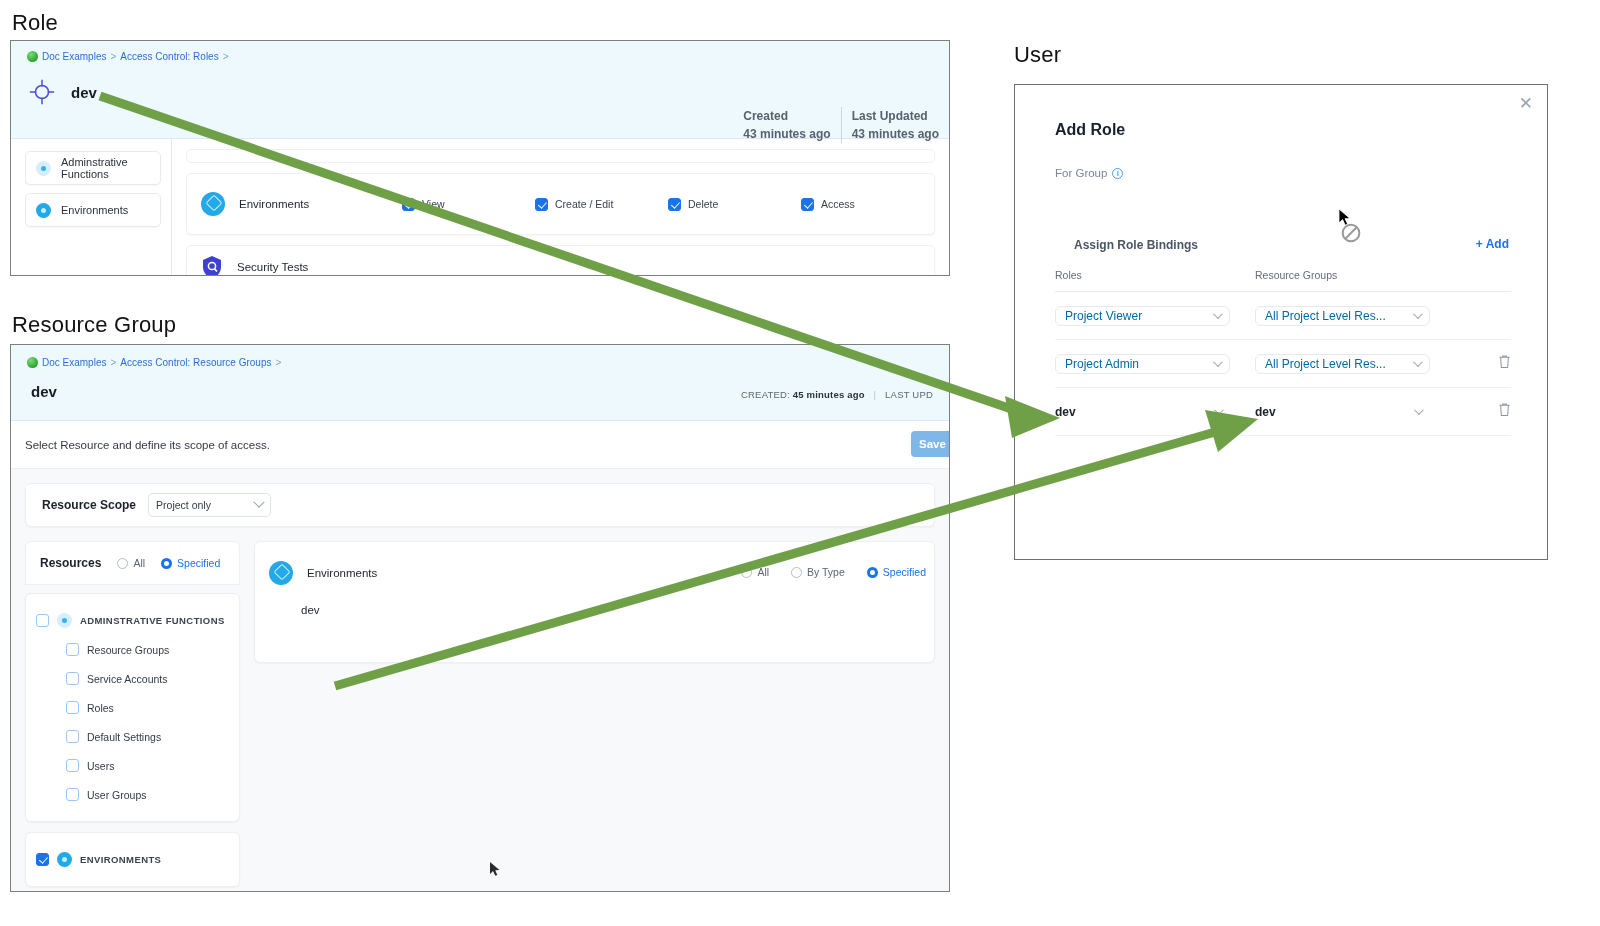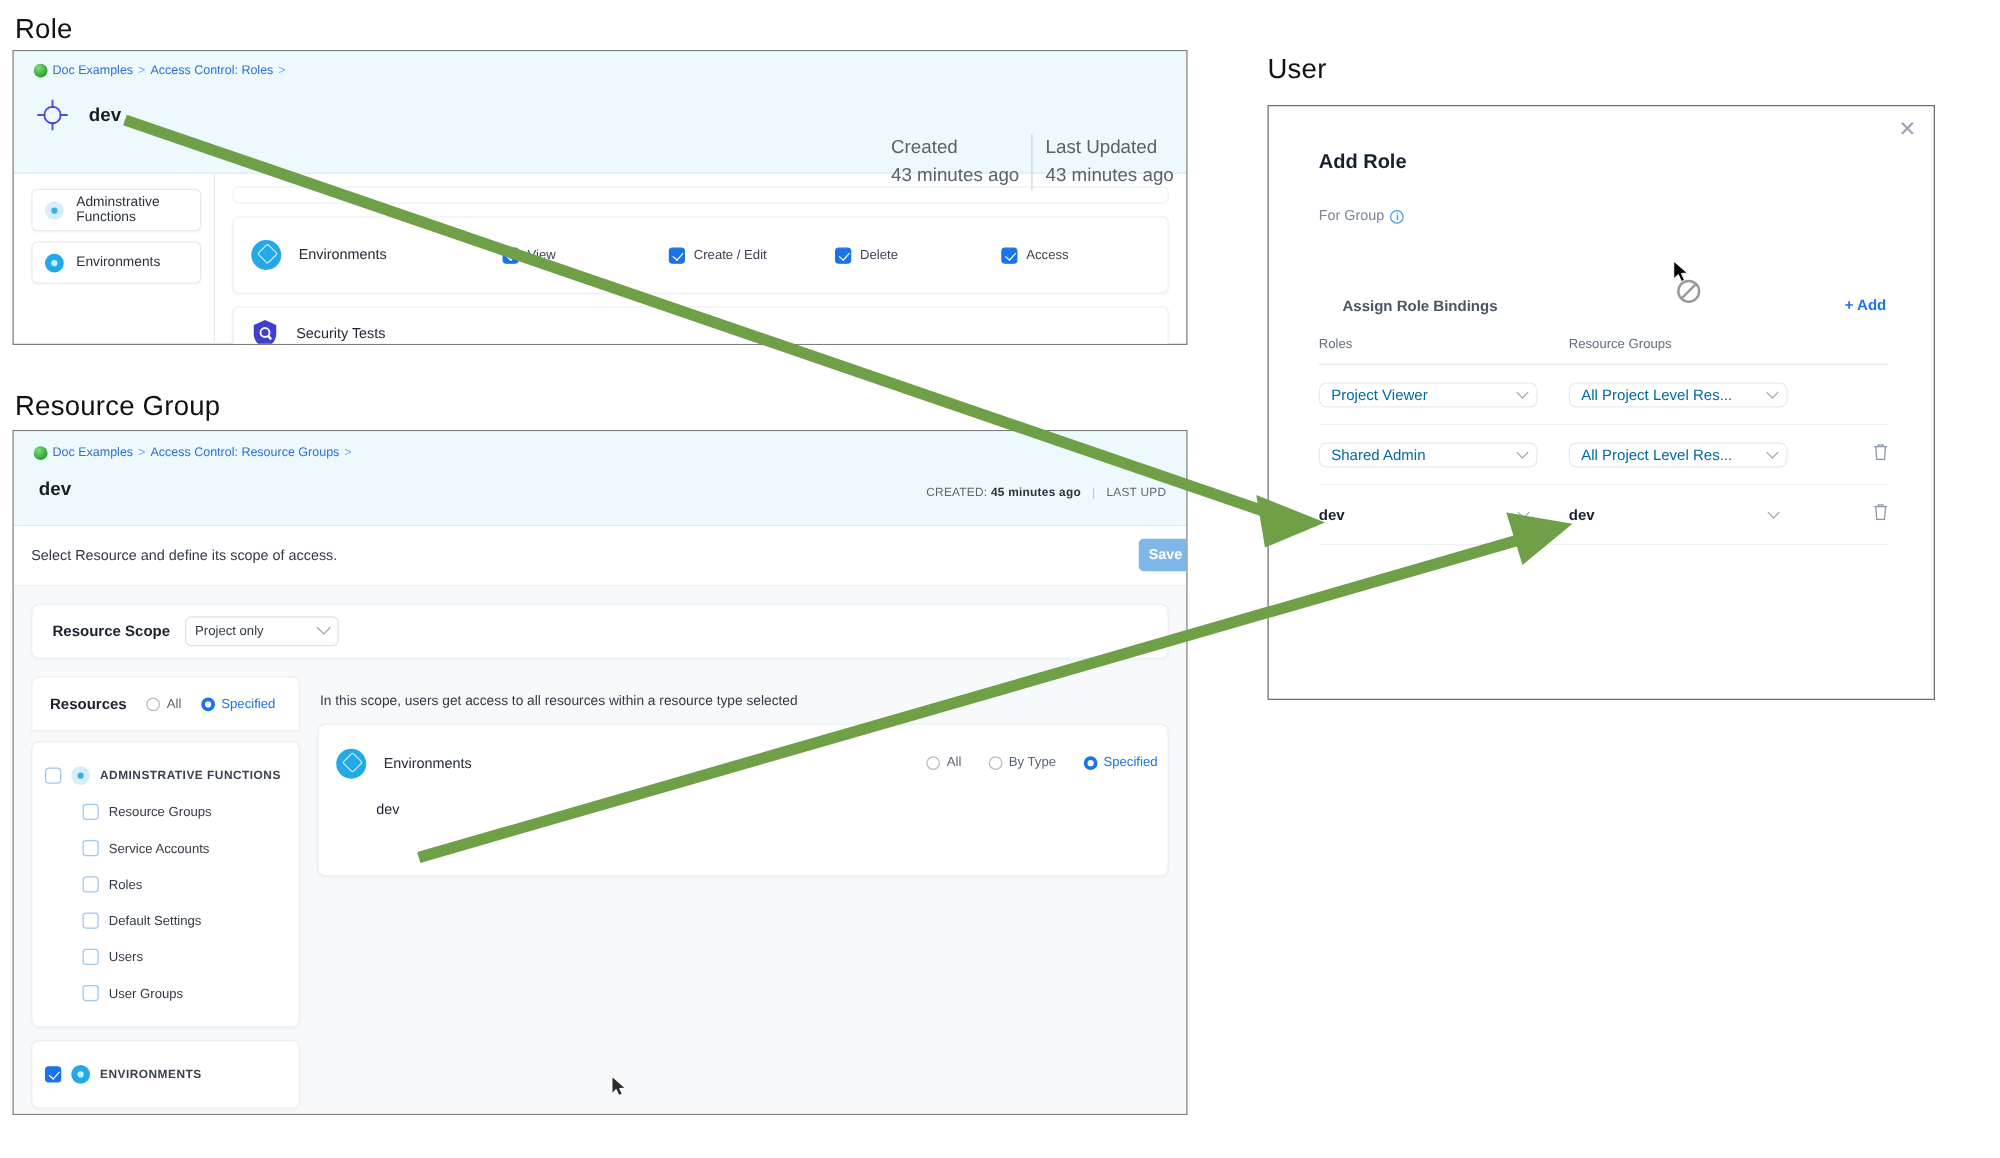--- a/index.html
+++ b/index.html
@@ -57,21 +57,21 @@
 
   .role-title-wrap {
     position:absolute; left:16px; top:36px;
     display:flex; align-items:center; gap:14px;
   }
   .target-icon { width:30px; height:30px; }
   .role-title { font-size:15px; font-weight:600; color:#171c26; }
 
   .role-meta {
     position:absolute; right:0px; top:66px;
-    display:flex; font-size:15px; color:#57616f; line-height:1.5;
+    display:flex; font-size:12px; color:#57616f; line-height:1.5;font-weight:bold;
   }
   .role-meta .col { padding:0 10px; }
   .role-meta .col + .col { border-left:1px solid #c9d6de; }
   .role-meta .lbl { display:block; }
 
   .role-body { display:flex; height:138px; }
   .role-side {
     width:200px; padding:12px 10px 0 14px;
     border-right:1px solid #e4e8ee;
   }
@@ -466,21 +466,20 @@
             <span class="cb2 on"></span>
             <span class="side-ic solid">
                 <i></i>
               </span>
             <span>ENVIRONMENTS</span>
           </div>
         </div>
       </div>
 
       <div class="res-right">
-        <div class="scope-hint">In this scope, users get access to all resources within a resource type selected</div>
         <div class="env-card">
           <div class="env-card-top">
             <span class="badge-env"></span>
             <span class="nm">Environments</span>
           </div>
           <div class="env-radios">
             <label class="radio">
               <span class="rdo"></span>
               <span>All</span>
             </label>
@@ -531,21 +530,21 @@
           <span>All Project Level Res...</span>
           <span class="caret-s"></span>
         </div>
       </div>
       <div class="c3"></div>
     </div>
 
     <div class="bt-row">
       <div class="c1">
         <div class="sel-ghost">
-          <span>Shared Admin</span>
+          <span>Project Admin</span>
           <span class="caret-s"></span>
         </div>
       </div>
       <div class="c2">
         <div class="sel-ghost">
           <span>All Project Level Res...</span>
           <span class="caret-s"></span>
         </div>
       </div>
       <div class="c3">

